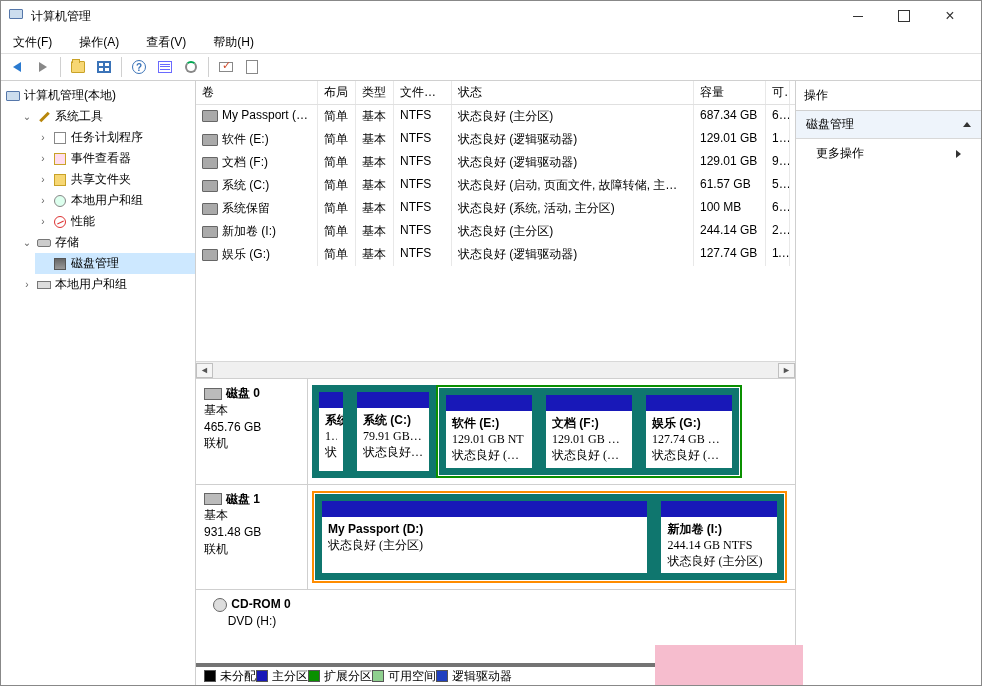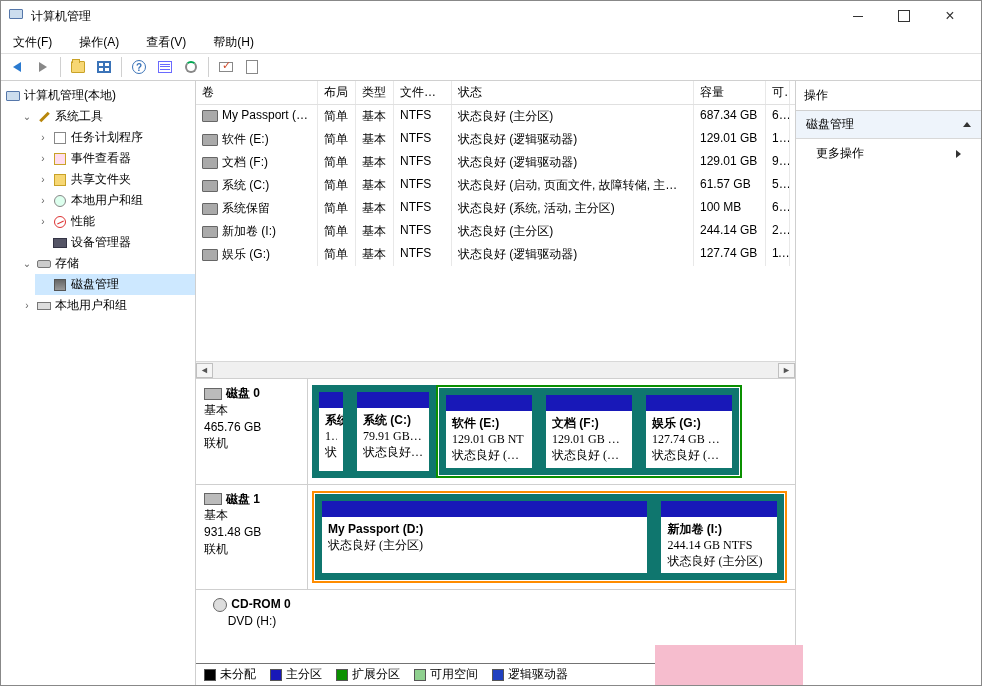--- a/index.html
+++ b/index.html
@@ -89,21 +89,21 @@
 .pgroup.external { border-color:#ff8c00; }
 .part { border:7px solid #0f766e; margin:0 0; display:flex; flex-direction:column; min-width:0; }
 .part .phdr { height:16px; background:#1818b8; flex:none; }
 .part .pbody { padding:4px 6px; line-height:1.35; overflow:hidden; }
 .part .pname { font-weight:bold; white-space:nowrap; }
 .part .pmeta { white-space:nowrap; overflow:hidden; text-overflow:ellipsis;font-family:Liberation Serif, serif; }
 
 .cdrow .disk-info .dicon { border-radius:50%; width:14px;height:14px;background:#ddd; }
 
 
-.legend { height:22px; border-top:1px solid #737373; display:flex; align-items:center; padding:0 8px; gap:14px; position:relative; }
+.legend { height:22px; border-top:4px solid #737373; display:flex; align-items:center; padding:0 8px; gap:0; position:relative; }
 .legend .litem { display:flex; align-items:center; gap:4px; }
 .legend .sw { width:12px;height:12px;border:1px solid #555; }
 .sw-un{background:#000;} .sw-pr{background:#1818b8;} .sw-ex{background:#0a9000;} .sw-free{background:#8fd08f;} .sw-log{background:#2040c0;}
 .pink-box { position:absolute; right:-8px; bottom:-8px; width:148px; height:48px; background:#f6bdce; }
 
 
 .right-pane .rhdr { padding:6px 8px; border-bottom:1px solid #d0d0d0; background:#fff; }
 .right-pane .rsect { padding:5px 10px; background:#eef4fb; border-bottom:1px solid #d8d8d8; display:flex; justify-content:space-between; align-items:center; }
 .right-pane .raction { padding:6px 20px; display:flex; justify-content:space-between; align-items:center; cursor:default; }
 .tri-up { width:0;height:0;border-left:4px solid transparent;border-right:4px solid transparent;border-bottom:5px solid #333; }
@@ -228,29 +228,20 @@
                       <span>本地用户和组</span>
                     </div>
                   </li>
               <li>
                     <div class="trow">
                       <span class="twist">›</span>
                       <span class="ticon">
                         <span class="ic-perf"></span>
                       </span>
                       <span>性能</span>
-                    </div>
-                  </li>
-              <li>
-                    <div class="trow">
-                      <span class="twist">&nbsp;</span>
-                      <span class="ticon">
-                        <span class="ic-dev"></span>
-                      </span>
-                      <span>设备管理器</span>
                     </div>
                   </li>
             </ul>
           </li>
           <li>
             <div class="trow">
               <span class="twist">⌄</span>
               <span class="ticon">
                     <span class="ic-storage"></span>
                   </span>

